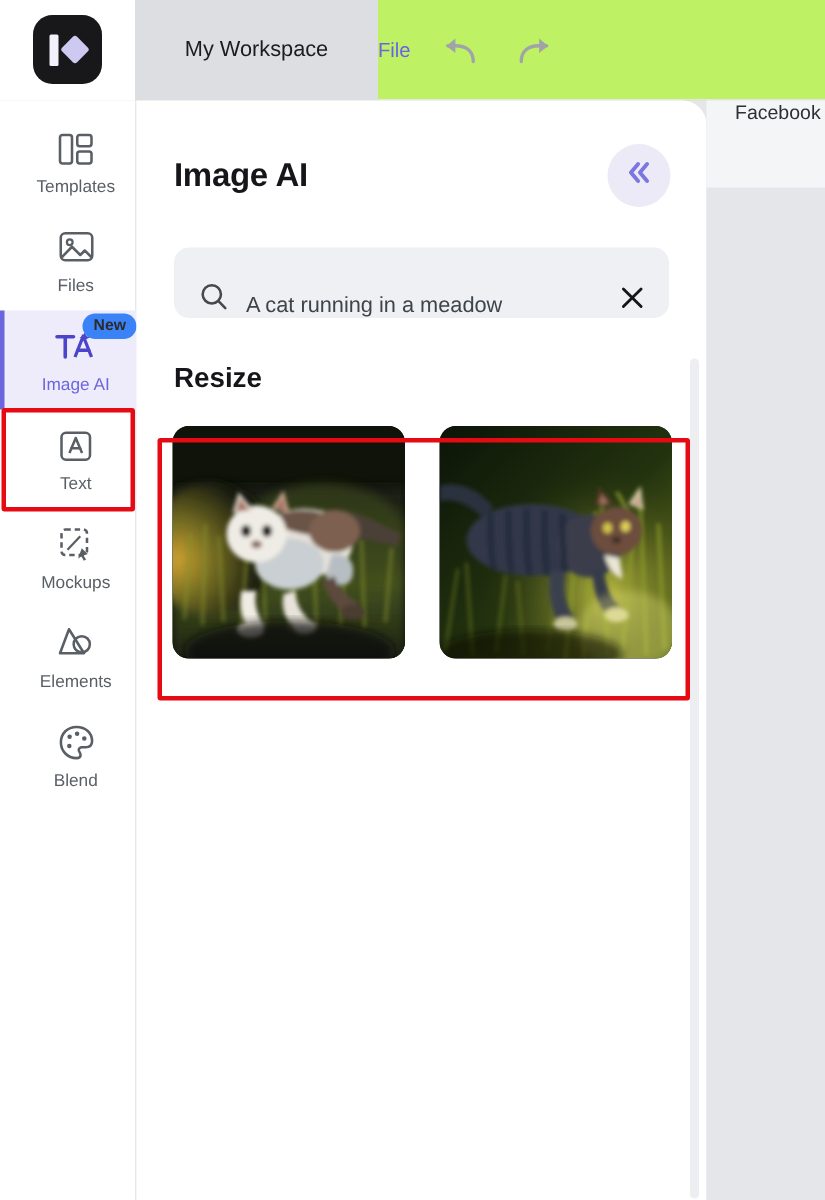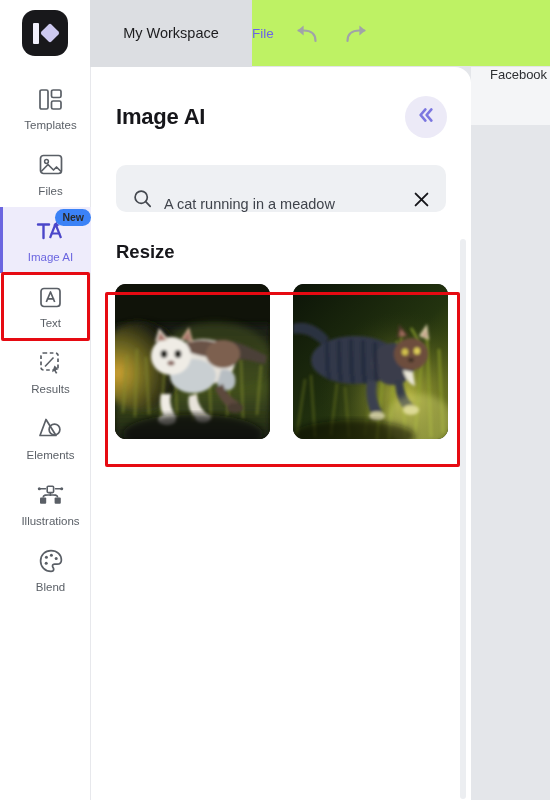--- a/index.html
+++ b/index.html
@@ -243,47 +243,33 @@
     </div>
 
     <div class="rail-item">
       <span class="rail-icon">
         <svg width="26" height="26" viewBox="0 0 26 26" fill="none">
           <rect x="3" y="3" width="17" height="17" rx="2.6" stroke="#5a5f66" stroke-width="1.7" stroke-dasharray="3.6 2.6"></rect>
           <path d="M7 16.5 L15.5 7.5" stroke="#5a5f66" stroke-width="1.5"></path>
           <path d="M16.5 15.5 L20.5 19.3 L17.6 20.3 L19.4 23 L17.9 23.8 L16.3 21 L14 22.3 Z" fill="#5a5f66"></path>
         </svg>
       </span>
-      <span>Results</span>
+      <span>Mockups</span>
     </div>
 
     <div class="rail-item">
       <span class="rail-icon">
         <svg width="27" height="26" viewBox="0 0 27 26" fill="none">
           <path d="M9 3.5 L19 19.5 H3 Z" stroke="#5a5f66" stroke-width="1.7" fill="none" stroke-linejoin="round"></path>
           <circle cx="17.5" cy="13.5" r="5.4" stroke="#5a5f66" stroke-width="1.7" fill="none"></circle>
         </svg>
       </span>
       <span>Elements</span>
     </div>
 
-    <div class="rail-item">
-      <span class="rail-icon">
-        <svg width="27" height="25" viewBox="0 0 27 25" fill="none">
-          <rect x="10.2" y="3.2" width="6.4" height="6.4" rx="1" stroke="#5a5f66" stroke-width="1.6"></rect>
-          <rect x="3" y="14.5" width="6.2" height="6.2" rx="1" fill="#5a5f66"></rect>
-          <rect x="17.6" y="14.5" width="6.2" height="6.2" rx="1" fill="#5a5f66"></rect>
-          <path d="M13.4 9.6 V13 M6.1 14.5 C6.1 11.8 9 11.8 13.4 11.8 C17.8 11.8 20.7 11.8 20.7 14.5" stroke="#5a5f66" stroke-width="1.6" fill="none"></path>
-          <path d="M2.5 5.8 H8.5 M18.5 5.8 H24.5" stroke="#5a5f66" stroke-width="1.6" stroke-linecap="round"></path>
-          <circle cx="2.3" cy="5.8" r="1.5" fill="#5a5f66"></circle>
-          <circle cx="24.7" cy="5.8" r="1.5" fill="#5a5f66"></circle>
-        </svg>
-      </span>
-      <span>Illustrations</span>
-    </div>
 
     <div class="rail-item">
       <span class="rail-icon">
         <svg width="26" height="26" viewBox="0 0 26 26" fill="none">
           <path d="M13 2.6 C19.2 2.6 23.4 6.7 23.4 12 C23.4 15.3 21 16.2 19 16.2 H16.6 C15.3 16.2 14.5 17 14.5 18 C14.5 18.7 14.9 19.2 15.2 19.7 C15.5 20.2 15.7 20.7 15.7 21.3 C15.7 22.6 14.6 23.4 13 23.4 C7 23.4 2.6 18.7 2.6 13 C2.6 6.9 7 2.6 13 2.6 Z" stroke="#5a5f66" stroke-width="1.7" fill="none"></path>
           <circle cx="8.4" cy="9.2" r="1.5" fill="#5a5f66"></circle>
           <circle cx="13.4" cy="7.2" r="1.5" fill="#5a5f66"></circle>
           <circle cx="18.2" cy="10.4" r="1.5" fill="#5a5f66"></circle>
           <circle cx="8.2" cy="15.3" r="1.5" fill="#5a5f66"></circle>
         </svg>

